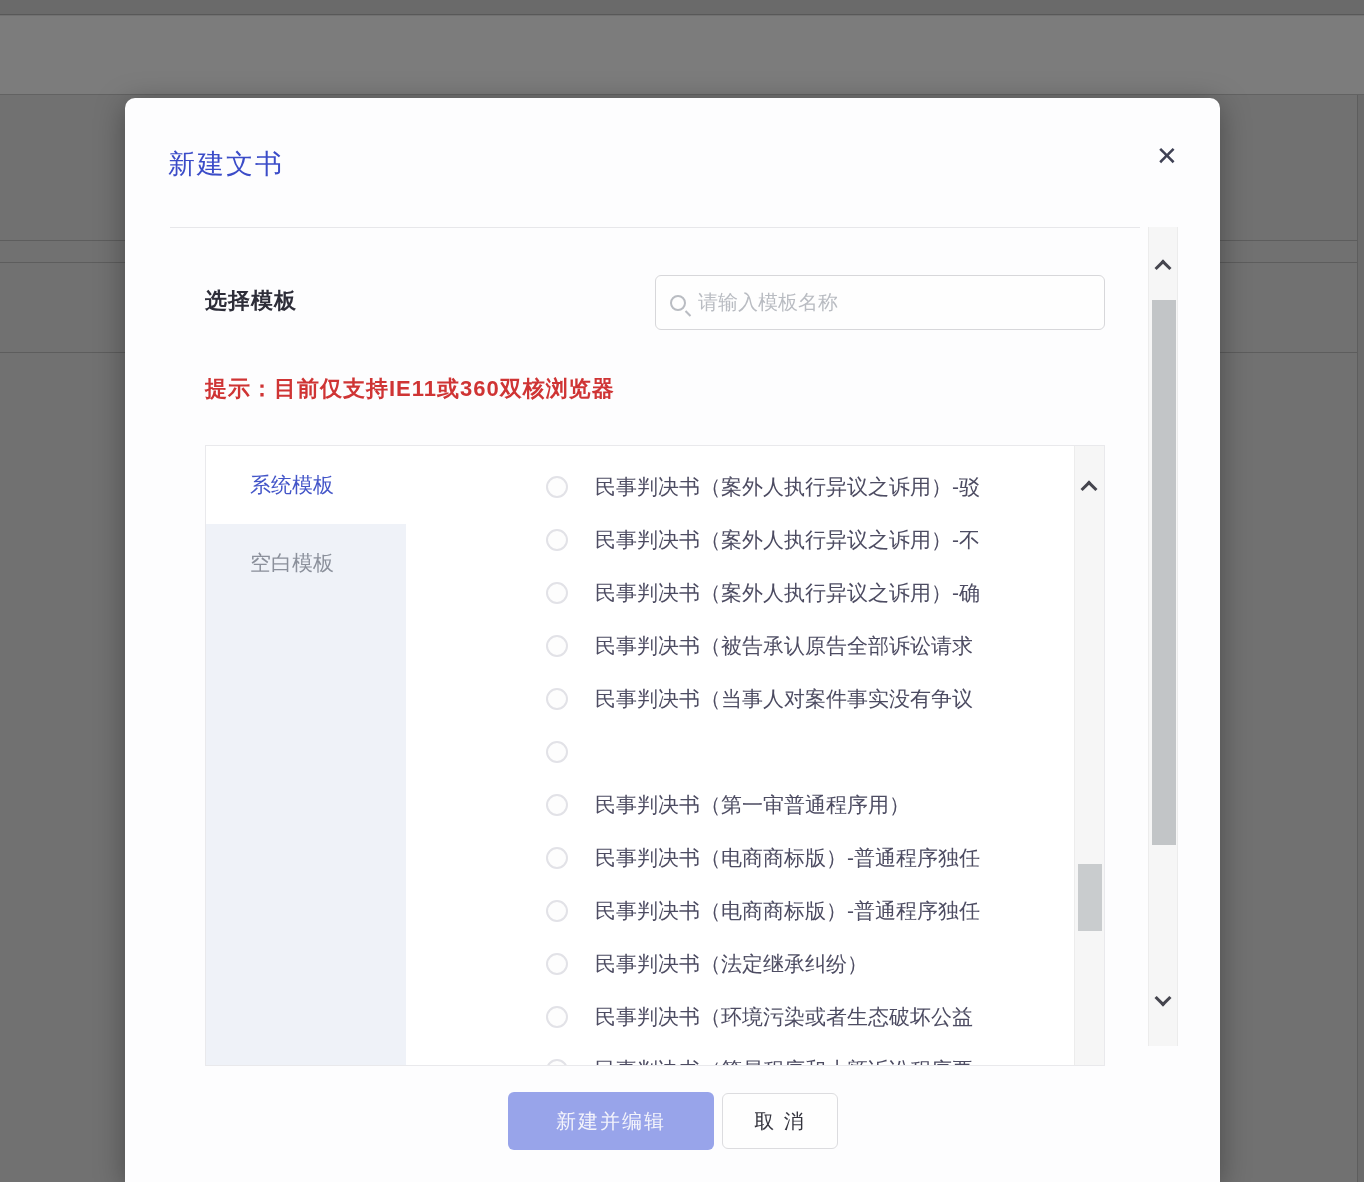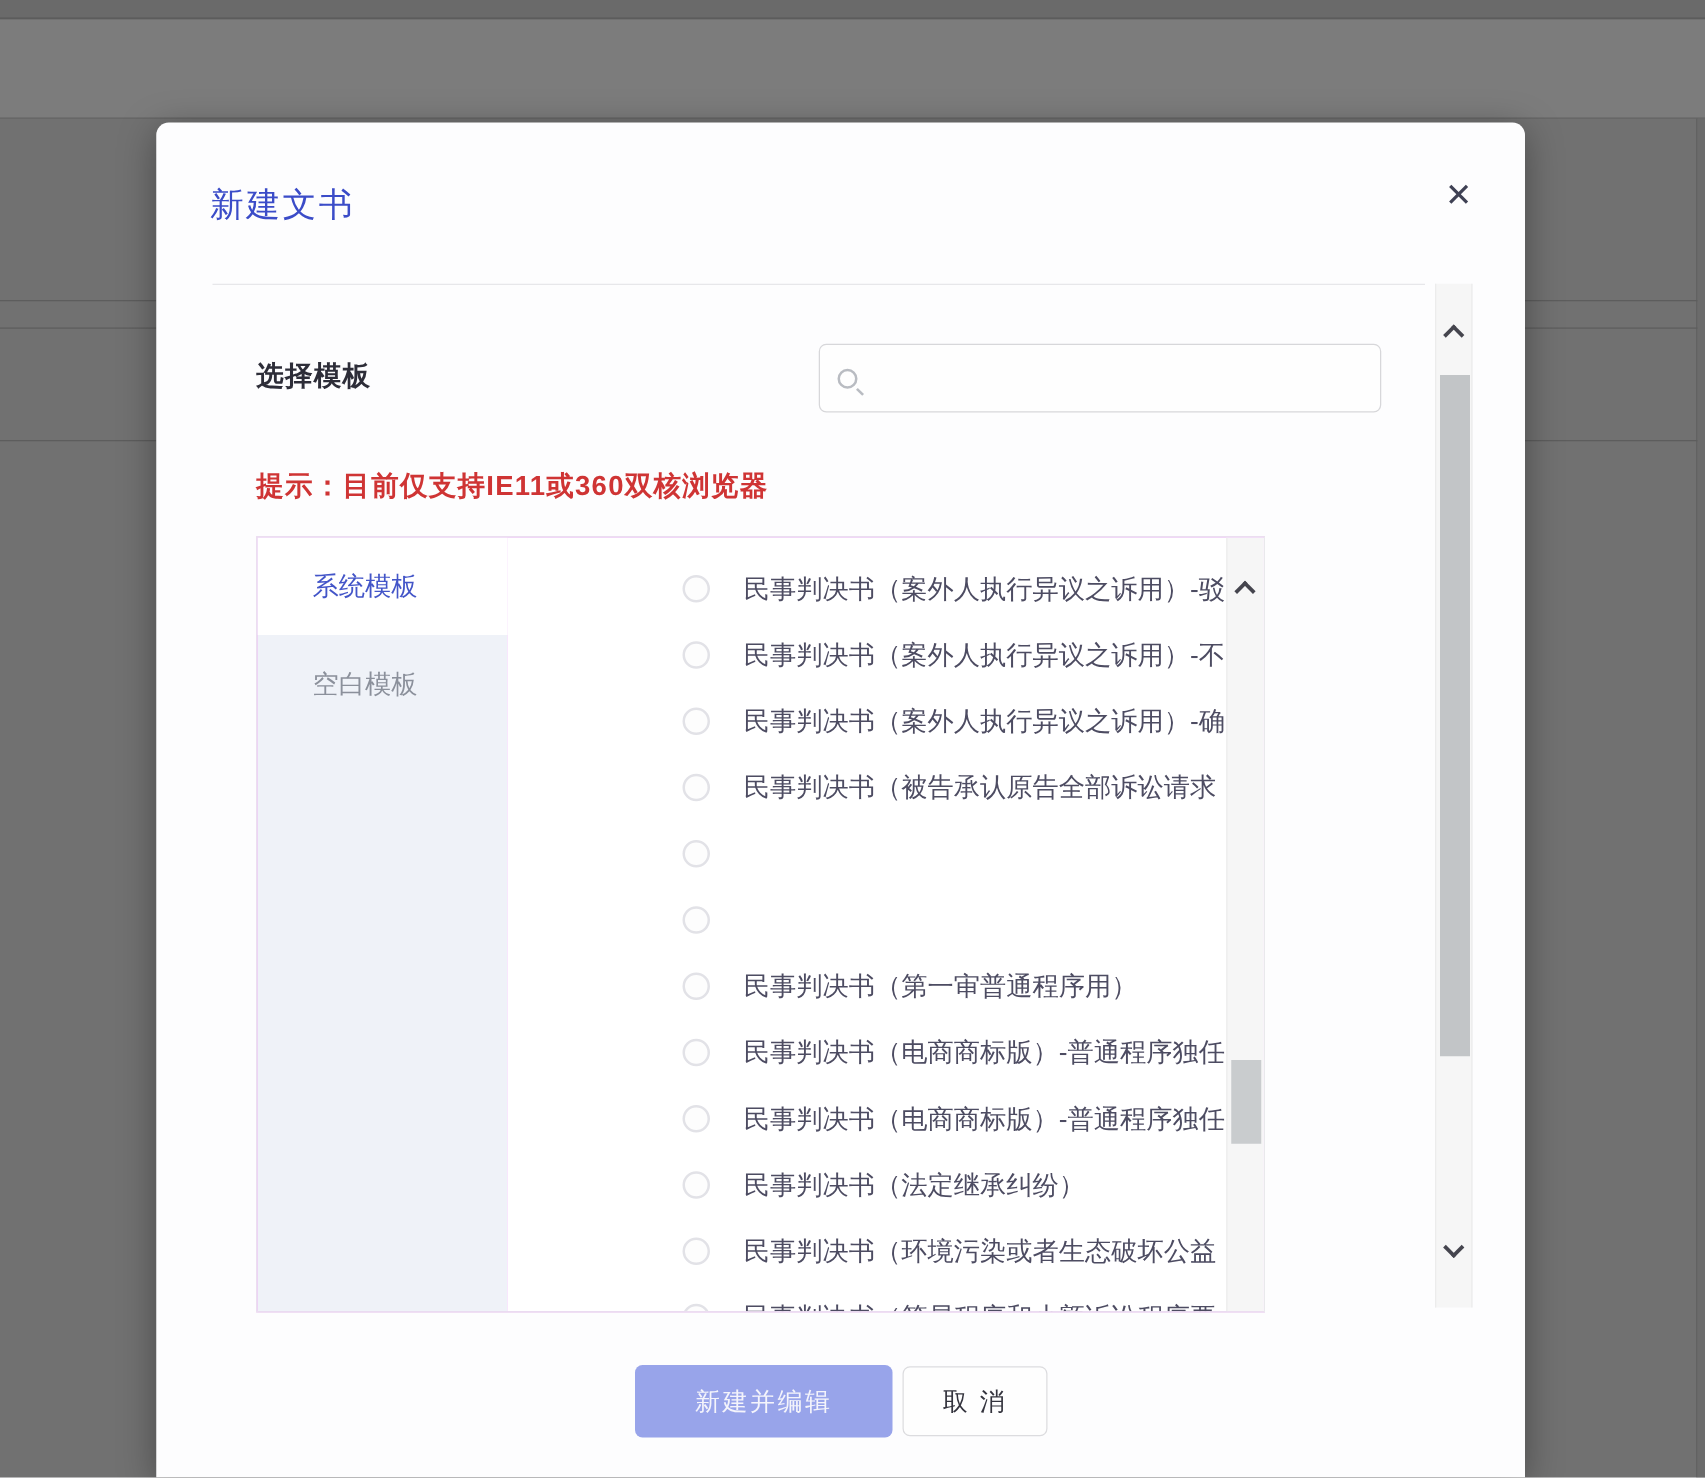--- a/index.html
+++ b/index.html
@@ -42,22 +42,22 @@
                   left:15px; top:13px; }
   .search-input { border:none; outline:none; background:transparent; flex:1;
                   margin-left:12px; font-size:20px; color:#444;
                   font-family:"Liberation Sans", sans-serif; }
   .search-input::placeholder { color:#b9bcc2; }
 
   .tip-text { position:absolute; left:80px; top:276px; font-size:22px;
               font-weight:bold; color:#cf3434; letter-spacing:1px; }
 
   
-  .list-panel { position:absolute; left:80px; top:331px; width:807px; height:621px;
-                border:1px solid #e9e9ec; background:#f0abfc; overflow:hidden; }
+  .list-panel { position:absolute; left:80px; top:347px; width:900px; height:621px;
+                border:1px solid #e9e9ec; background:#0f172a; overflow:hidden; }
   .tab-col { position:absolute; left:0; top:0; width:200px; height:100%;
              background:#eff2f8; }
   .tab { height:78px; display:flex; align-items:center; padding-left:44px;
          font-size:21px; cursor:pointer; }
   .tab.active { background:#ffffff; color:#4355c8; }
   .tab.inactive { color:#8b909b; }
 
   .rows-area { position:absolute; left:200px; top:0; width:670px; height:100%;
                background:#fff; overflow:hidden; padding-top:14px; }
   .tpl-row { height:53px; display:flex; align-items:center; white-space:nowrap;
@@ -115,20 +115,21 @@
 <div class="modal">
 
   <div class="modal-title">新建文书</div>
   <div class="modal-close">✕</div>
   <div class="modal-divider"></div>
 
   <div class="section-heading">选择模板</div>
 
   <div class="search-box">
     <span class="search-glyph"></span>
+    <input class="search-input" type="text" placeholder="请输入模板名称" style="">
   </div>
 
   <div class="tip-text">提示：目前仅支持IE11或360双核浏览器</div>
 
   <div class="list-panel">
     <div class="tab-col">
       <div class="tab active">
         <span>系统模板</span>
       </div>
       <div class="tab inactive">
@@ -148,20 +149,21 @@
         <div class="tpl-row">
         <span class="radio"></span>
         <span class="tpl-label">民事判决书（案外人执行异议之诉用）-确</span>
       </div>
         <div class="tpl-row">
         <span class="radio"></span>
         <span class="tpl-label">民事判决书（被告承认原告全部诉讼请求</span>
       </div>
         <div class="tpl-row">
         <span class="radio"></span>
+        <span class="tpl-label">民事判决书（当事人对案件事实没有争议</span>
       </div>
         <div class="tpl-row">
         <span class="radio"></span>
       </div>
         <div class="tpl-row">
         <span class="radio"></span>
         <span class="tpl-label">民事判决书（第一审普通程序用）</span>
       </div>
         <div class="tpl-row">
         <span class="radio"></span>

